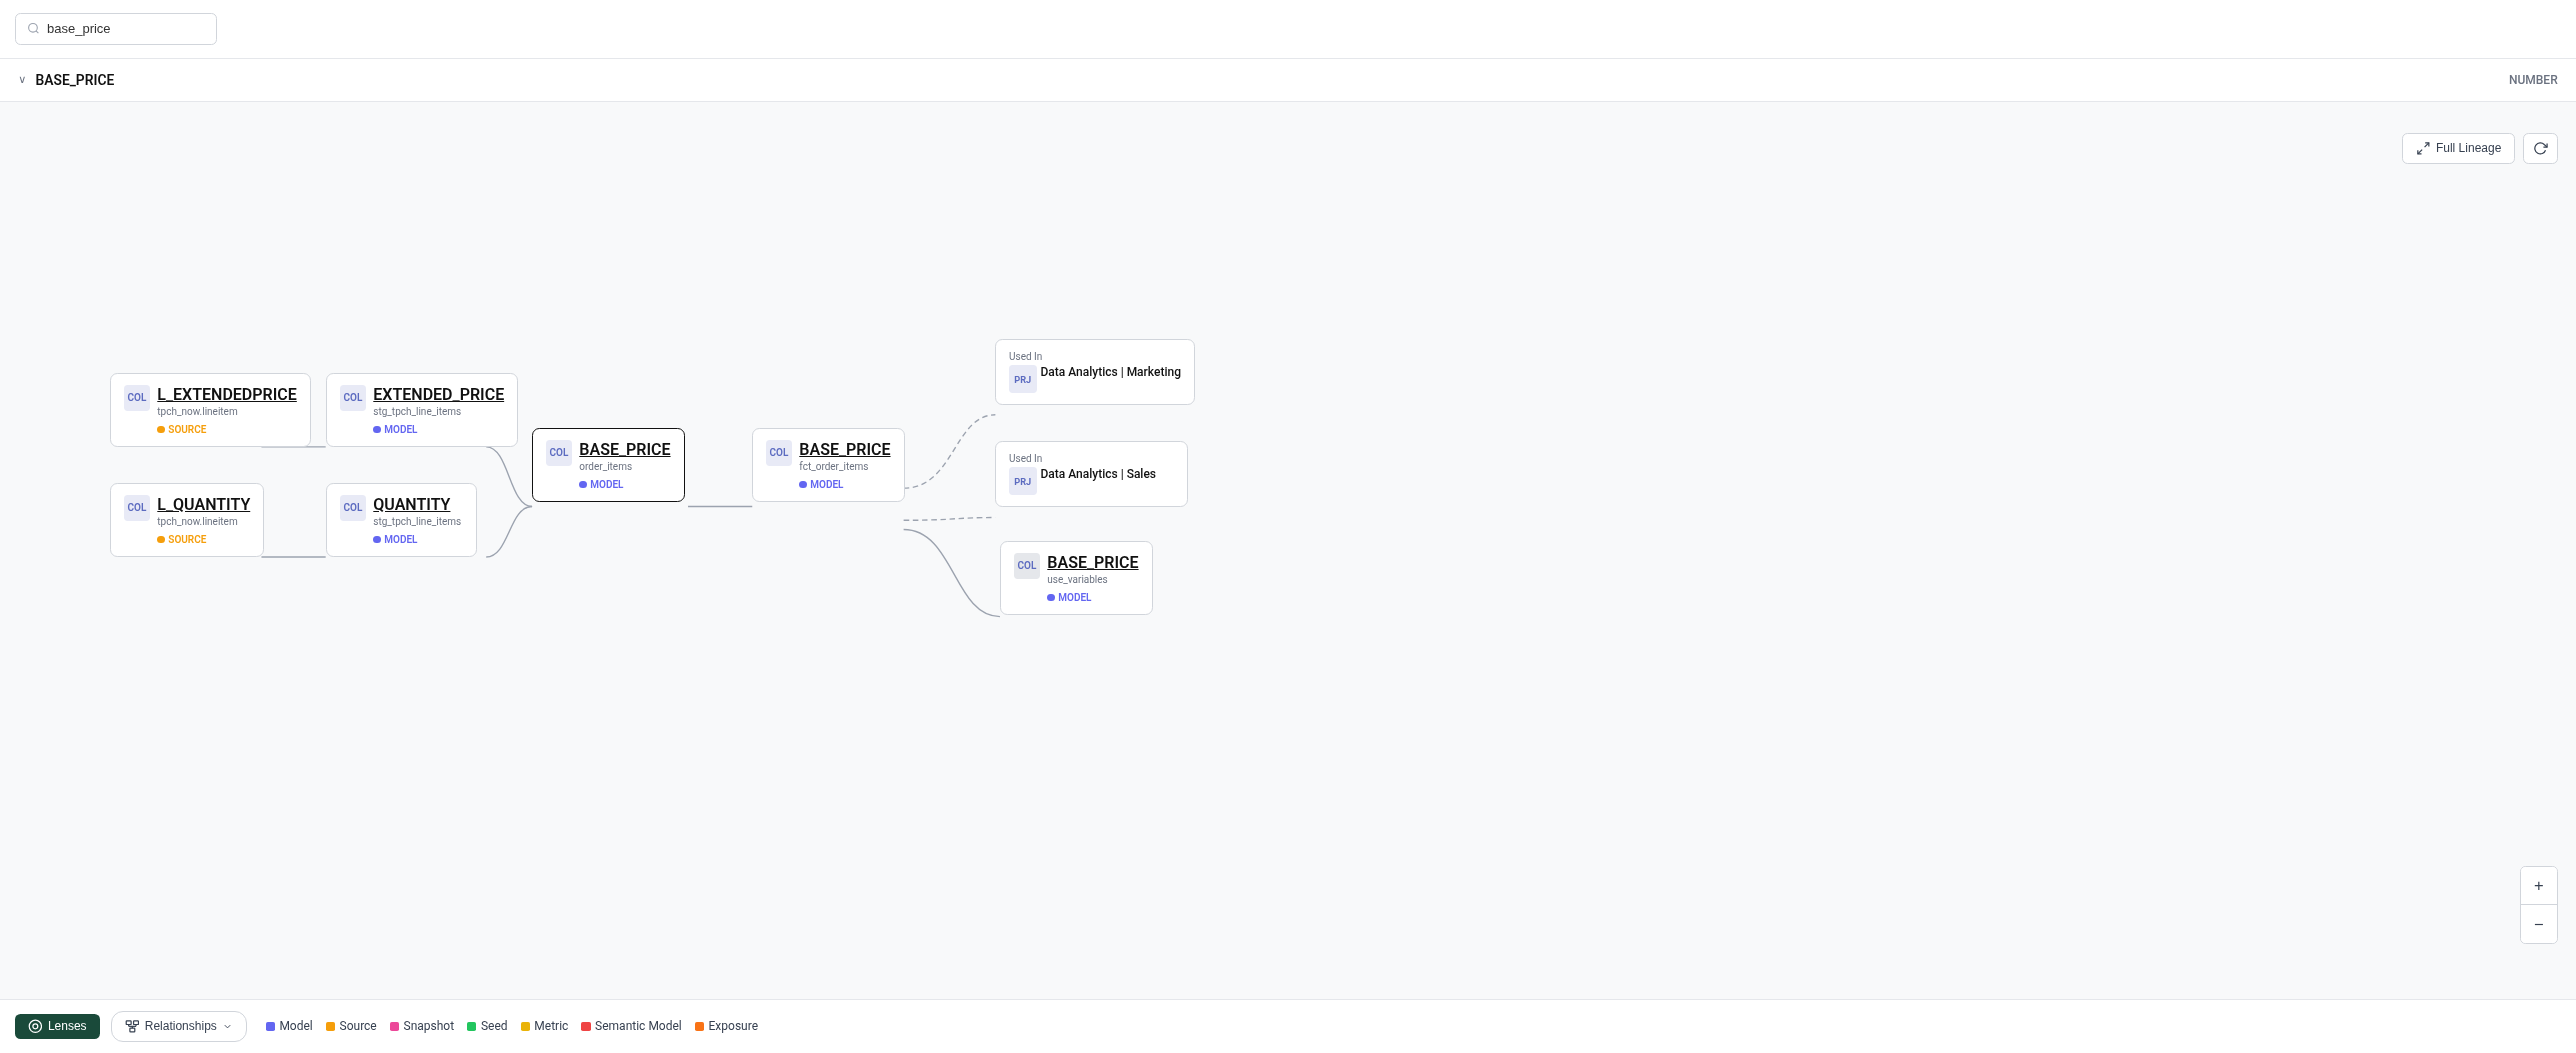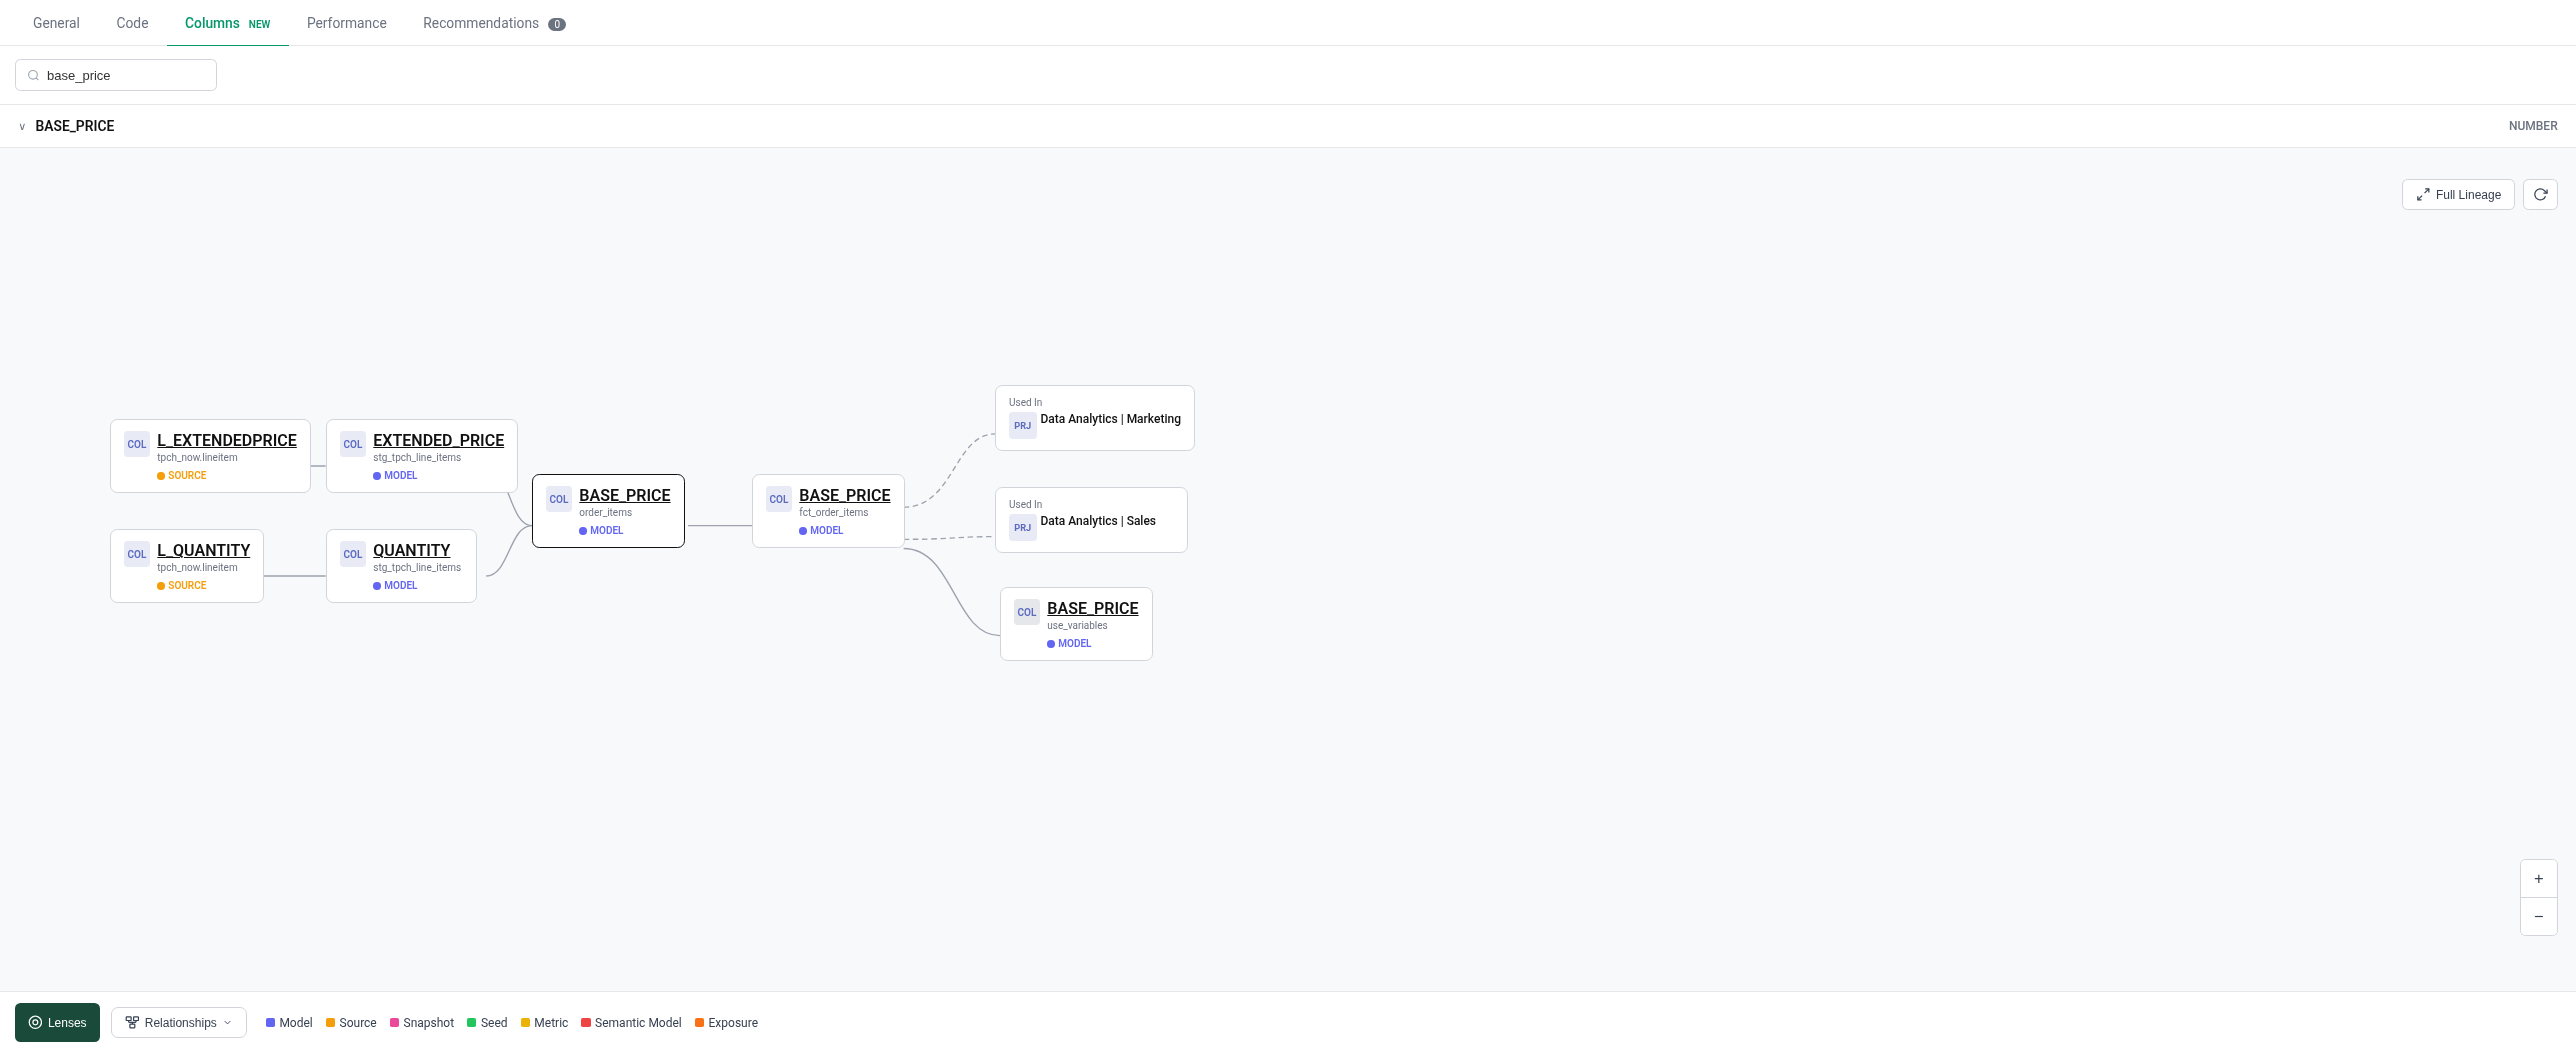--- a/index.html
+++ b/index.html
@@ -35,22 +35,22 @@
     .lineage-btn { border: 0.9px solid #d1d5db; background: #fff; border-radius: 5.5px; padding: 7.3px 13px; cursor: pointer; display: flex; align-items: center; gap: 5.5px; font-size: 12px; color: #374151; }
     .lineage-btn svg { width: 14.7px; height: 14.7px; }
 
     
     .zoom-controls { position: absolute; bottom: 55px; right: 18.3px; display: flex; flex-direction: column; gap: 0; z-index: 10; border: 0.9px solid #d1d5db; border-radius: 5.5px; overflow: hidden; }
     .zoom-btn { background: #fff; border: none; padding: 9.2px 13px; cursor: pointer; font-size: 16.5px; color: #374151; border-bottom: 0.9px solid #d1d5db; }
     .zoom-btn:last-child { border-bottom: none; }
 
     
     .bottom-bar { display: flex; align-items: center; gap: 11px; padding: 11px 14.7px; border-top: 0.9px solid #e5e7eb; background: #fff; }
-    .lenses-btn { background: #1a4a3a; color: #fff; border: none; border-radius: 5.5px; padding: 12px 13px; cursor: pointer; display: flex; align-items: center; gap: 5.5px; font-size: 12px; font-weight: 500; }
-    .relationships-btn { border: 0.9px solid #d1d5db; background: #fff; border-radius: 7px; padding: 7.3px 13px; cursor: pointer; display: flex; align-items: center; gap: 5.5px; font-size: 12px; color: #374151; }
+    .lenses-btn { background: #1a4a3a; color: #fff; border: none; border-radius: 5.5px; padding: 5px 13px; cursor: pointer; display: flex; align-items: center; gap: 5.5px; font-size: 12px; font-weight: 500; }
+    .relationships-btn { border: 0.9px solid #d1d5db; background: #fff; border-radius: 12px; padding: 7.3px 13px; cursor: pointer; display: flex; align-items: center; gap: 5.5px; font-size: 12px; color: #374151; }
     .legend { display: flex; align-items: center; gap: 13px; margin-left: 7.3px; font-size: 12px; color: #374151; }
     .legend-item { display: flex; align-items: center; gap: 4.6px; }
     .legend-dot { width: 9.2px; height: 9.2px; border-radius: 1.8px; }
 
     
     .node-card { position: absolute; background: #fff; border: 0.9px solid #d1d5db; border-radius: 7.3px; padding: 11px 13px; min-width: 147px; }
     .node-card.selected { border: 1.8px solid #111; }
     .node-card .node-icon { width: 26px; height: 26px; background: #e8eaf6; border-radius: 3.7px; display: flex; align-items: center; justify-content: center; font-size: 10px; color: #5c6bc0; font-weight: 600; flex-shrink: 0; }
     .node-card .node-label { font-weight: 600; font-size: 16px; color: #111; text-decoration: underline; }
     .node-card .node-sub { font-size: 10px; color: #6b7280; margin-top: 2px; }
@@ -68,39 +68,20 @@
     
     .lines-svg { position: absolute; top: 0; left: 0; width: 100%; height: 100%; pointer-events: none; }
 
     .layout-wrapper { display: flex; flex-direction: column; height: 100vh; }
   </style>
 </head>
 <body>
 
 <div class="layout-wrapper">
 
-  <div class="tabs">
-    <div class="tab">
-      <span>General</span>
-    </div>
-    <div class="tab">
-      <span>Code</span>
-    </div>
-    <div class="tab active">
-      <span>Columns</span>
-      <span class="tab-new">NEW</span>
-    </div>
-    <div class="tab">
-      <span>Performance</span>
-    </div>
-    <div class="tab">
-      <span>Recommendations</span>
-      <span class="tab-badge">0</span>
-    </div>
-  </div>
 
   <div class="search-bar">
     <div class="search-input-wrapper">
       <svg width="14.7" height="14.7" viewBox="0 0 24 24" fill="none" stroke="#9ca3af" stroke-width="2">
         <circle cx="11" cy="11" r="8"></circle>
           <line x1="21" y1="21" x2="16.65" y2="16.65"></line>
       </svg>
       <input type="text" value="base_price" style="">
     </div>
   </div>

